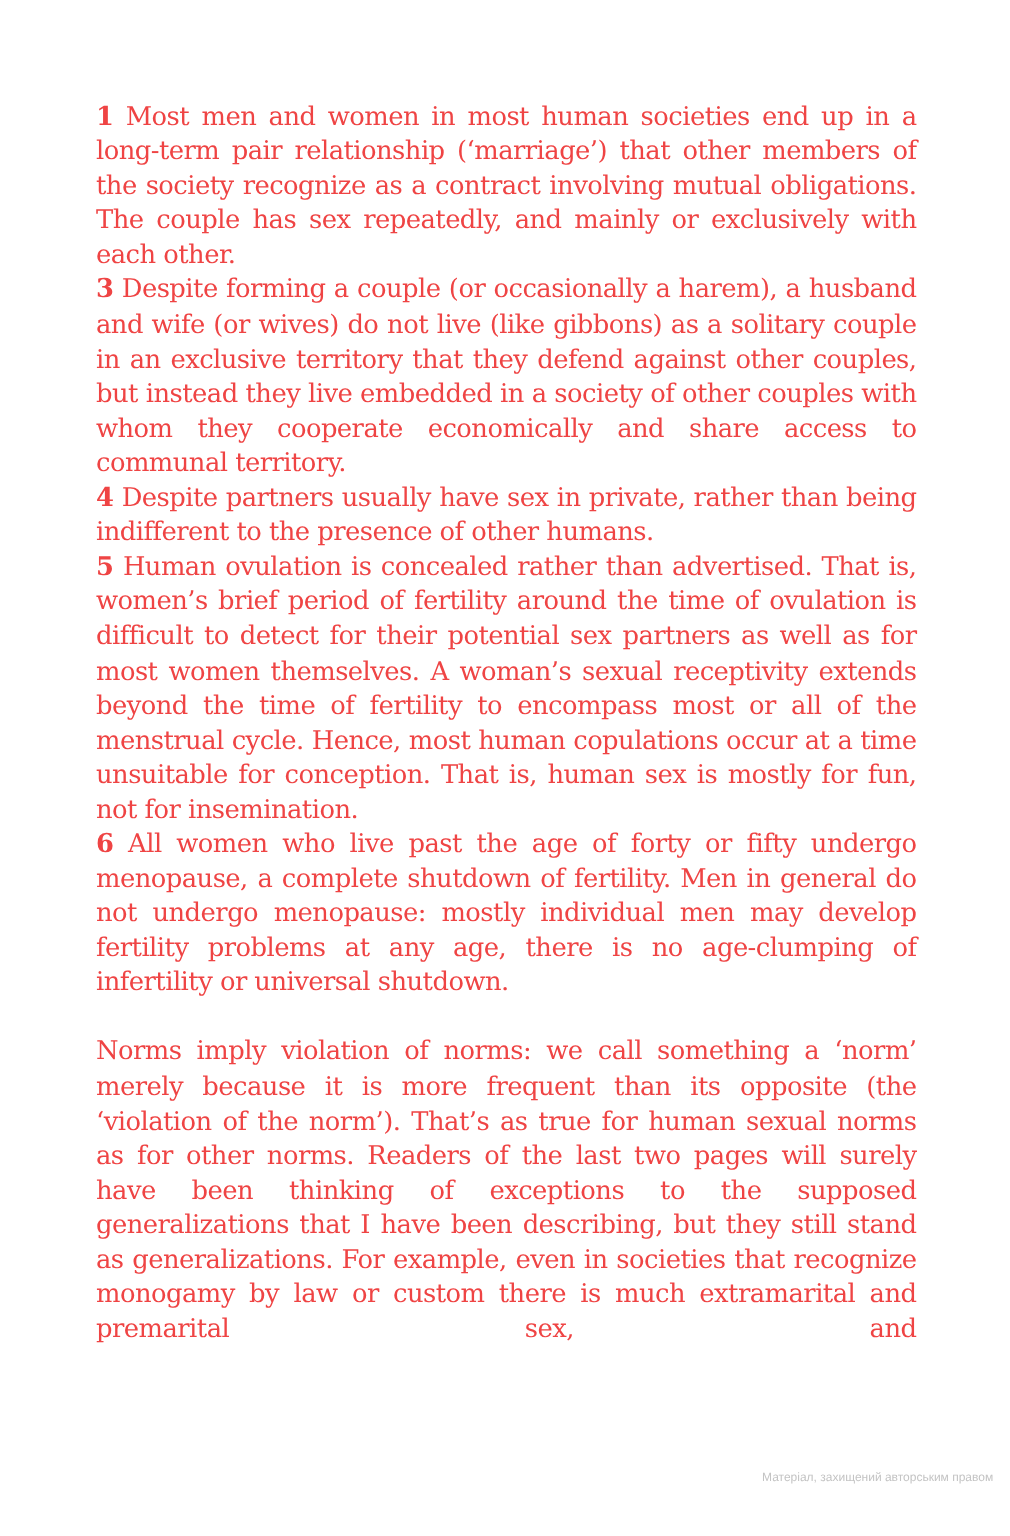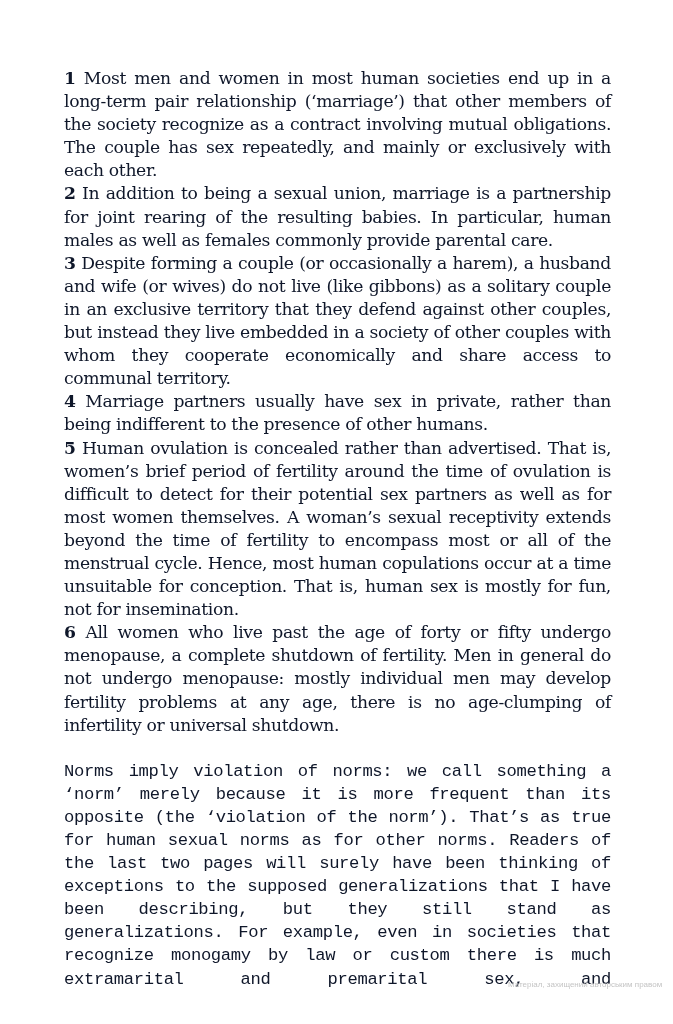--- a/index.html
+++ b/index.html
@@ -14,55 +14,53 @@
       overflow: hidden;
     }
     .page {
       position: absolute;
       left: 64px;
       top: 67px;
       width: 547px;
       font-family: "DejaVu Serif", "Liberation Serif", serif;
       font-size: 17.2px;
       line-height: 23.1px;
-      color: #0f172a;
+      color: #ef4444;
       letter-spacing: -0.35px;
       word-spacing: 0px;
     }
     .item {
       margin: 0;
       text-align: justify;
       text-align-last: left;
     }
     .item .num {
       font-weight: bold;
     }
     .para {
       margin: 23px 0 0 0;
       text-align: justify;
       text-align-last: justify;
-      font-family: Liberation Mono, monospace;
     }
     .watermark {
       position: absolute;
       left: 508px;
       top: 980px;
       font-family: "Liberation Sans", sans-serif;
       font-size: 8px;
       color: #c4c4c4;
       white-space: nowrap;
     }
   </style>
 </head>
 <body>
 
 <div class="page">
   <p class="item"><span class="num">1</span> <span>Most men and women in most human societies end up in a long-term pair relationship (‘marriage’) that other members of the society recognize as a contract involving mutual obligations. The couple has sex repeatedly, and mainly or exclusively with each other.</span></p>
-  <p class="item"><span class="num">2</span> <span>In addition to being a sexual union, marriage is a partnership for joint rearing of the resulting babies. In particular, human males as well as females commonly provide parental care.</span></p>
   <p class="item"><span class="num">3</span> <span>Despite forming a couple (or occasionally a harem), a husband and wife (or wives) do not live (like gibbons) as a solitary couple in an exclusive territory that they defend against other couples, but instead they live embedded in a society of other couples with whom they cooperate economically and share access to communal territory.</span></p>
-  <p class="item"><span class="num">4</span> <span>Marriage partners usually have sex in private, rather than being indifferent to the presence of other humans.</span></p>
+  <p class="item"><span class="num">4</span> <span>Despite partners usually have sex in private, rather than being indifferent to the presence of other humans.</span></p>
   <p class="item"><span class="num">5</span> <span>Human ovulation is concealed rather than advertised. That is, women’s brief period of fertility around the time of ovulation is difficult to detect for their potential sex partners as well as for most women themselves. A woman’s sexual receptivity extends beyond the time of fertility to encompass most or all of the menstrual cycle. Hence, most human copulations occur at a time unsuitable for conception. That is, human sex is mostly for fun, not for insemination.</span></p>
   <p class="item"><span class="num">6</span> <span>All women who live past the age of forty or fifty undergo menopause, a complete shutdown of fertility. Men in general do not undergo menopause: mostly individual men may develop fertility problems at any age, there is no age-clumping of infertility or universal shutdown.</span></p>
 
   <p class="para">Norms imply violation of norms: we call something a ‘norm’ merely because it is more frequent than its opposite (the ‘violation of the norm’). That’s as true for human sexual norms as for other norms. Readers of the last two pages will surely have been thinking of exceptions to the supposed generalizations that I have been describing, but they still stand as generalizations. For example, even in societies that recognize monogamy by law or custom there is much extramarital and premarital sex, and</p>
 </div>
 
 <div class="watermark">Матеріал, захищений авторським правом</div>
 
 </body></html>

